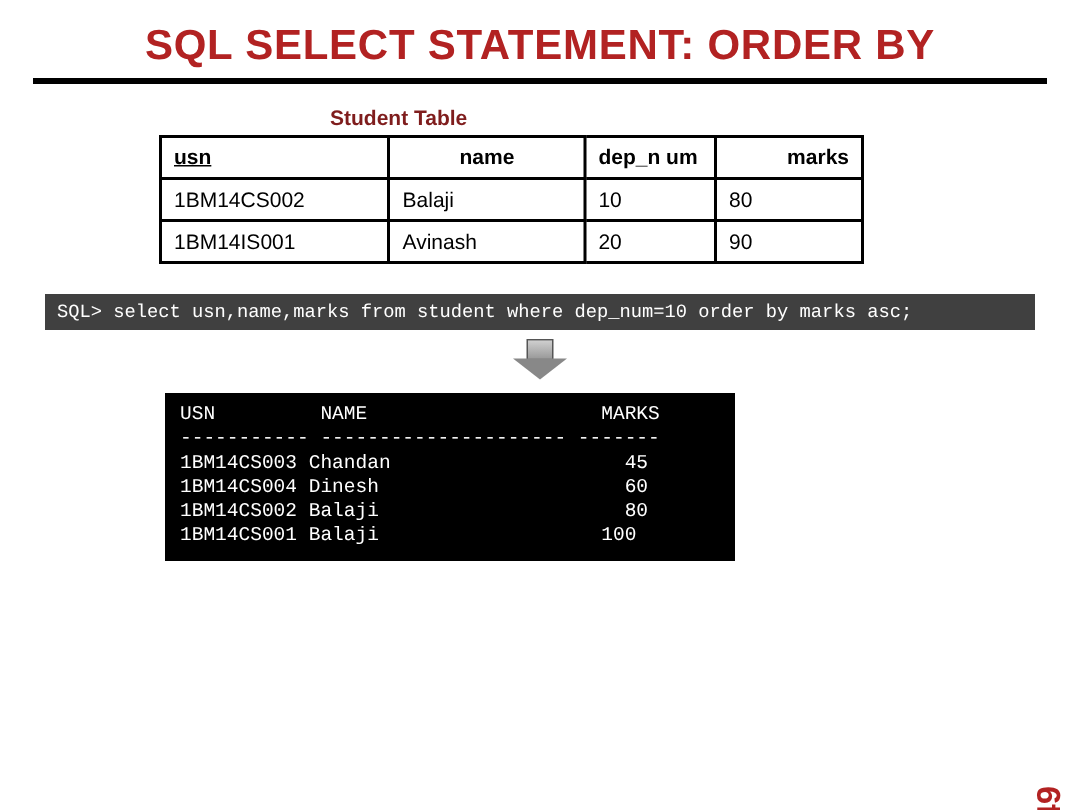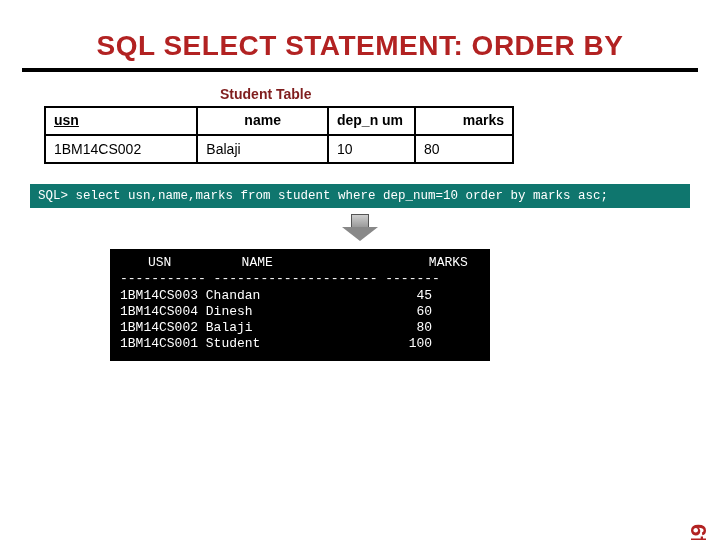--- a/index.html
+++ b/index.html
@@ -11,39 +11,39 @@
     font-family: Arial, Helvetica, sans-serif;
     position: relative;
     overflow: hidden;
   }
   .title {
     font-family: "Arial Black", Arial, sans-serif;
     font-weight: 900;
     font-size: 28px;
     color: #b22222;
     text-align: center;
-    padding: 30px 10px 6px 10px;
+    padding: 14px 10px 6px 10px;
     letter-spacing: 0.5px;
   }
   .title-rule {
     height: 4px;
     background: #000;
     margin: 0 22px 14px 22px;
   }
   .table-label {
     font-family: "Arial Black", Arial, sans-serif;
     font-weight: 900;
     font-size: 14px;
     color: #7f1d1d;
     margin-left: 220px;
     margin-bottom: 4px;
   }
   .student-table {
     border-collapse: collapse;
-    margin-left: 44px;
+    margin-left: 106px;
     width: 470px;
   }
   .student-table th, .student-table td {
     border: 2px solid #000;
     padding: 4px 8px;
     font-size: 14px;
     font-family: Arial, sans-serif;
     text-align: left;
     font-weight: 400;
     height: 28px;
@@ -52,21 +52,21 @@
     font-weight: 700;
     vertical-align: top;
   }
   .student-table th.usn-head { text-decoration: underline; }
   .student-table .col-usn { width: 140px; }
   .student-table .col-name { width: 120px; text-align: center; }
   .student-table .col-dep { width: 80px; }
   .student-table .col-marks { width: 90px; text-align: right; }
 
   .sql-line {
-    background: #0f766e;
+    background: #404040;
     color: #fff;
     font-family: "Courier New", monospace;
     font-size: 12.5px;
     padding: 5px 8px;
     margin: 20px 30px 0 30px;
     white-space: nowrap;
   }
 
   .arrow-wrap {
     text-align: center;
@@ -96,21 +96,21 @@
     background: #000;
     color: #fff;
     font-family: "Courier New", monospace;
     font-size: 13px;
     line-height: 1.25;
     padding: 6px 10px 8px 10px;
     margin: 4px 0 0 110px;
     width: 380px;
     white-space: pre;
   }
-  .result-box .hdr { letter-spacing: 0; margin-left: 28px; }
+  .result-box .hdr { letter-spacing: 0; }
   .result-box .rule { letter-spacing: 0; }
 
   .page-num {
     position: absolute;
     right: 8px;
     bottom: 16px;
     color: #b22222;
     font-family: "Arial Black", Arial, sans-serif;
     font-weight: 900;
     font-size: 22px;
@@ -136,32 +136,38 @@
       <th class="col-marks">marks</th>
     </tr>
   </thead>
   <tbody>
     <tr>
       <td>1BM14CS002</td>
       <td>Balaji</td>
       <td>10</td>
       <td>80</td>
     </tr>
+    <tr>
+      <td>1BM14IS001</td>
+      <td>Avinash</td>
+      <td>20</td>
+      <td>90</td>
+    </tr>
   </tbody>
 </table>
 
 <div class="sql-line">SQL&gt; select usn,name,marks from student where dep_num=10 order by marks asc;</div>
 
 <div class="arrow-wrap">
   <div class="arrow">
     <div class="shaft"></div>
     <div class="head"></div>
   </div>
 </div>
 
 <div class="result-box"><span class="hdr">USN         NAME                    MARKS</span>
 <span class="rule">----------- --------------------- -------</span>
 <span>1BM14CS003 Chandan                    45</span>
 <span>1BM14CS004 Dinesh                     60</span>
 <span>1BM14CS002 Balaji                     80</span>
-<span>1BM14CS001 Student                   100</span></div>
+<span>1BM14CS001 Balaji                   100</span></div>
 
 <div class="page-num">49</div>
 
 </body></html>

